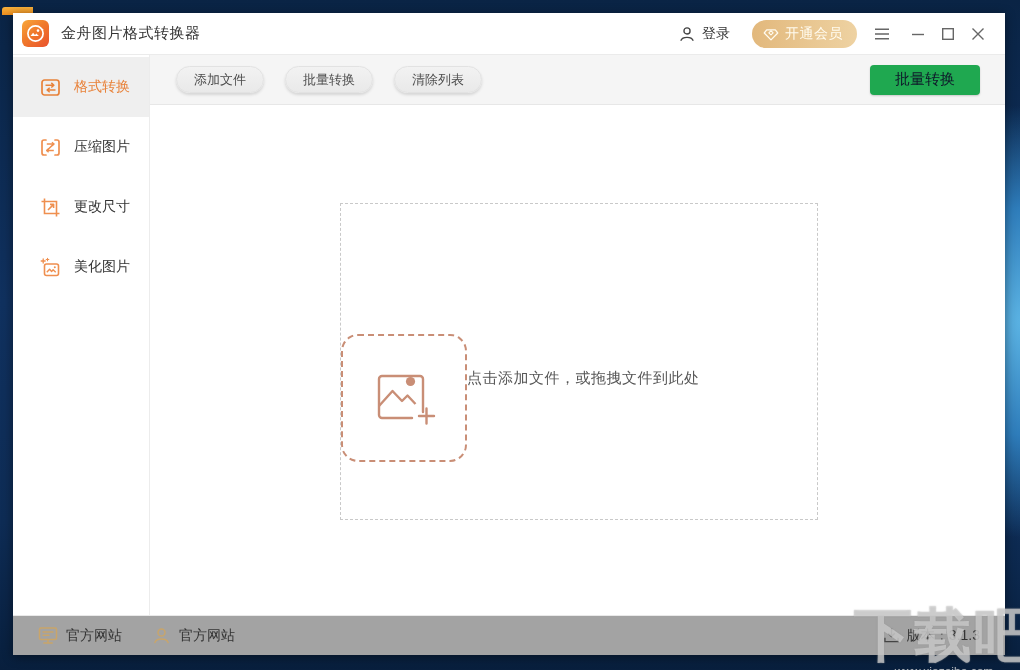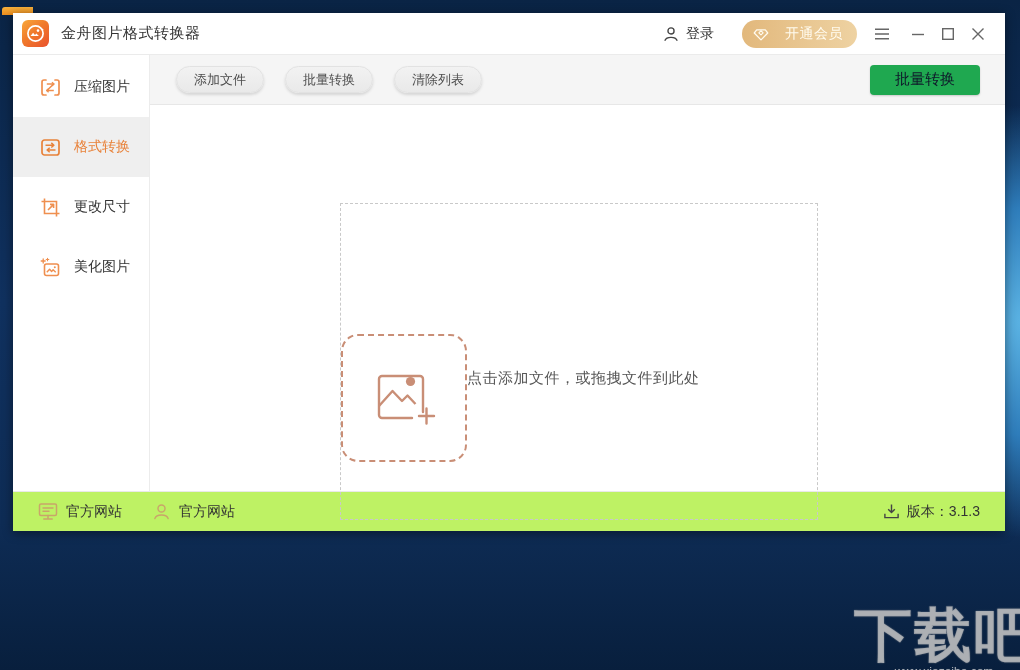--- a/index.html
+++ b/index.html
@@ -8,37 +8,37 @@
     font-family:"Liberation Sans","DejaVu Sans",sans-serif;
     position:relative;
     background:
       radial-gradient(ellipse 420px 300px at 101% 48%, #5cb4e4 0%, #2e7cba 38%, rgba(14,45,88,0) 72%),
       linear-gradient(180deg,#0a2445 0%,#10315f 45%,#0e2c55 78%,#081f3d 100%);
   }
   .bg-fragment { position:absolute; left:2px; top:7px; width:31px; height:8px;
     background:linear-gradient(180deg,#f7b13c,#ef8f1f); border-radius:3px 0 0 0; }
 
   .app-window {
-    position:absolute; left:13px; top:13px; width:992px; height:518px;
+    position:absolute; left:13px; top:13px; width:992px; height:642px;
     background:#fff; box-shadow:0 2px 10px rgba(0,0,0,0.45);
     display:flex; flex-direction:column;
   }
 
   
   .titlebar { height:42px; flex:0 0 42px; display:flex; align-items:center;
     padding:0 14px 0 8px; border-bottom:1px solid #ebebeb; background:#fff; }
   .app-logo { width:27px; height:27px; border-radius:6px; margin-left:1px;
     background:linear-gradient(140deg,#f8a83a 0%,#f07a2b 45%,#e9512d 100%);
     display:flex; align-items:center; justify-content:center; }
   .app-logo svg { display:block; }
   .app-title { font-size:15px; color:#333; margin-left:12px; letter-spacing:0.5px; }
   .titlebar-spacer { flex:1; }
-  .login-group { display:flex; align-items:center; gap:6px; margin-right:28px; cursor:pointer; }
+  .login-group { display:flex; align-items:center; gap:6px; margin-right:22px; cursor:pointer; }
   .login-label { font-size:14px; color:#333; }
-  .vip-pill { height:28px; padding:0 14px 0 10px; border-radius:14px; display:flex; align-items:center; gap:15px;
+  .vip-pill { height:28px; padding:0 14px 0 10px; border-radius:14px; display:flex; align-items:center; gap:5px;
     background:linear-gradient(90deg,#e3ba7e 0%,#eveb 0%,#e7c089 20%,#eed2a2 100%);
     background:linear-gradient(90deg,#e2b87c 0%,#eed2a2 100%);
     border:none; cursor:pointer; }
   .vip-label { font-size:14px; color:#fffbef; letter-spacing:0.5px; }
   .winbtn { width:26px; height:26px; display:flex; align-items:center; justify-content:center;
     margin-left:4px; cursor:pointer; background:none; border:none; }
   .menu-btn { margin-left:12px; margin-right:6px; }
 
   
   .main-row { flex:1; display:flex; min-height:0; }
@@ -62,21 +62,21 @@
     font-family:inherit; }
 
   .content { flex:1; position:relative; background:#fff; }
   .dropzone { position:absolute; left:190px; top:98px; width:478px; height:317px;
     border:1px dashed #c9c9c9; display:flex; align-items:center; cursor:pointer; }
   .drop-icon-box { margin-top:72px; width:126px; height:128px; border:2px dashed #c98e76;
     border-radius:17px; display:flex; align-items:center; justify-content:center; }
   .drop-hint { margin-top:34px; font-size:15px; color:#565656; letter-spacing:0.5px; }
 
   
-  .statusbar { height:40px; flex:0 0 40px; border-top:1px solid #e9e9e9; background:#bef264;
+  .statusbar { height:40px; flex:0 0 40px; border-top:1px solid #e9e9e9; background:#a3a3a3;
     display:flex; align-items:center; padding:0 25px;justify-content:space-between; }
   .status-link { display:flex; align-items:center; gap:8px; margin-right:30px; cursor:pointer; }
   .status-link .lbl { font-size:14px; color:#333; }
   .status-spacer { flex:1; }
   .version-group { display:flex; align-items:center; gap:7px; }
   .version-label { font-size:14px; color:#333; }
 
   
   .watermark { position:absolute; right:-14px; bottom:-8px; z-index:30; text-align:center;
     pointer-events:none; line-height:1; }
@@ -139,36 +139,36 @@
       <svg width="14" height="14" viewBox="0 0 14 14">
           <path d="M1.5 1.5 L12.5 12.5 M12.5 1.5 L1.5 12.5" stroke="#666" stroke-width="1.4"></path>
         </svg>
     </button>
   </div>
 
   <div class="main-row">
 
     <div class="sidebar">
 
+      <div class="side-item active">
+        <svg width="21" height="21" viewBox="0 0 21 21">
+          <rect x="2" y="3" width="17" height="15" rx="2.5" fill="none" stroke="#e8823a" stroke-width="1.7"></rect>
+          <path d="M5.5 8.2 h8.2 M11.3 5.9 l2.6 2.3 -2.6 2.3" fill="none" stroke="#e8823a" stroke-width="1.5" stroke-linejoin="round"></path>
+          <path d="M15.5 13 h-8.2 M9.7 10.7 l-2.6 2.3 2.6 2.3" fill="none" stroke="#e8823a" stroke-width="1.5" stroke-linejoin="round"></path>
+        </svg>
+        <span class="lbl">格式转换</span>
+      </div>
+
       <div class="side-item">
         <svg width="21" height="21" viewBox="0 0 21 21">
           <path d="M6 3 h-2 a2 2 0 0 0 -2 2 v11 a2 2 0 0 0 2 2 h2 M15 3 h2 a2 2 0 0 1 2 2 v11 a2 2 0 0 1 -2 2 h-2" fill="none" stroke="#ef8f4f" stroke-width="1.7" stroke-linecap="round"></path>
           <path d="M6.8 7 h7 l-7 6.5 h7" fill="none" stroke="#ef8f4f" stroke-width="1.6" stroke-linejoin="round"></path>
           <path d="M12 5.2 l1.8 1.8 -1.8 1.8 M8.6 11.7 l-1.8 1.8 1.8 1.8" fill="none" stroke="#ef8f4f" stroke-width="1.4" stroke-linejoin="round"></path>
         </svg>
         <span class="lbl">压缩图片</span>
-      </div>
-
-      <div class="side-item active">
-        <svg width="21" height="21" viewBox="0 0 21 21">
-          <rect x="2" y="3" width="17" height="15" rx="2.5" fill="none" stroke="#e8823a" stroke-width="1.7"></rect>
-          <path d="M5.5 8.2 h8.2 M11.3 5.9 l2.6 2.3 -2.6 2.3" fill="none" stroke="#e8823a" stroke-width="1.5" stroke-linejoin="round"></path>
-          <path d="M15.5 13 h-8.2 M9.7 10.7 l-2.6 2.3 2.6 2.3" fill="none" stroke="#e8823a" stroke-width="1.5" stroke-linejoin="round"></path>
-        </svg>
-        <span class="lbl">格式转换</span>
       </div>
 
       <div class="side-item">
         <svg width="21" height="21" viewBox="0 0 21 21">
           <path d="M4.5 1.5 v15 h15 M1.5 4.5 h15 v15" fill="none" stroke="#ef8f4f" stroke-width="1.6"></path>
           <path d="M8 13 L13.6 7.4 M13.6 11 v-3.6 h-3.6" fill="none" stroke="#ef8f4f" stroke-width="1.6" stroke-linejoin="round"></path>
         </svg>
         <span class="lbl">更改尺寸</span>
       </div>
 

